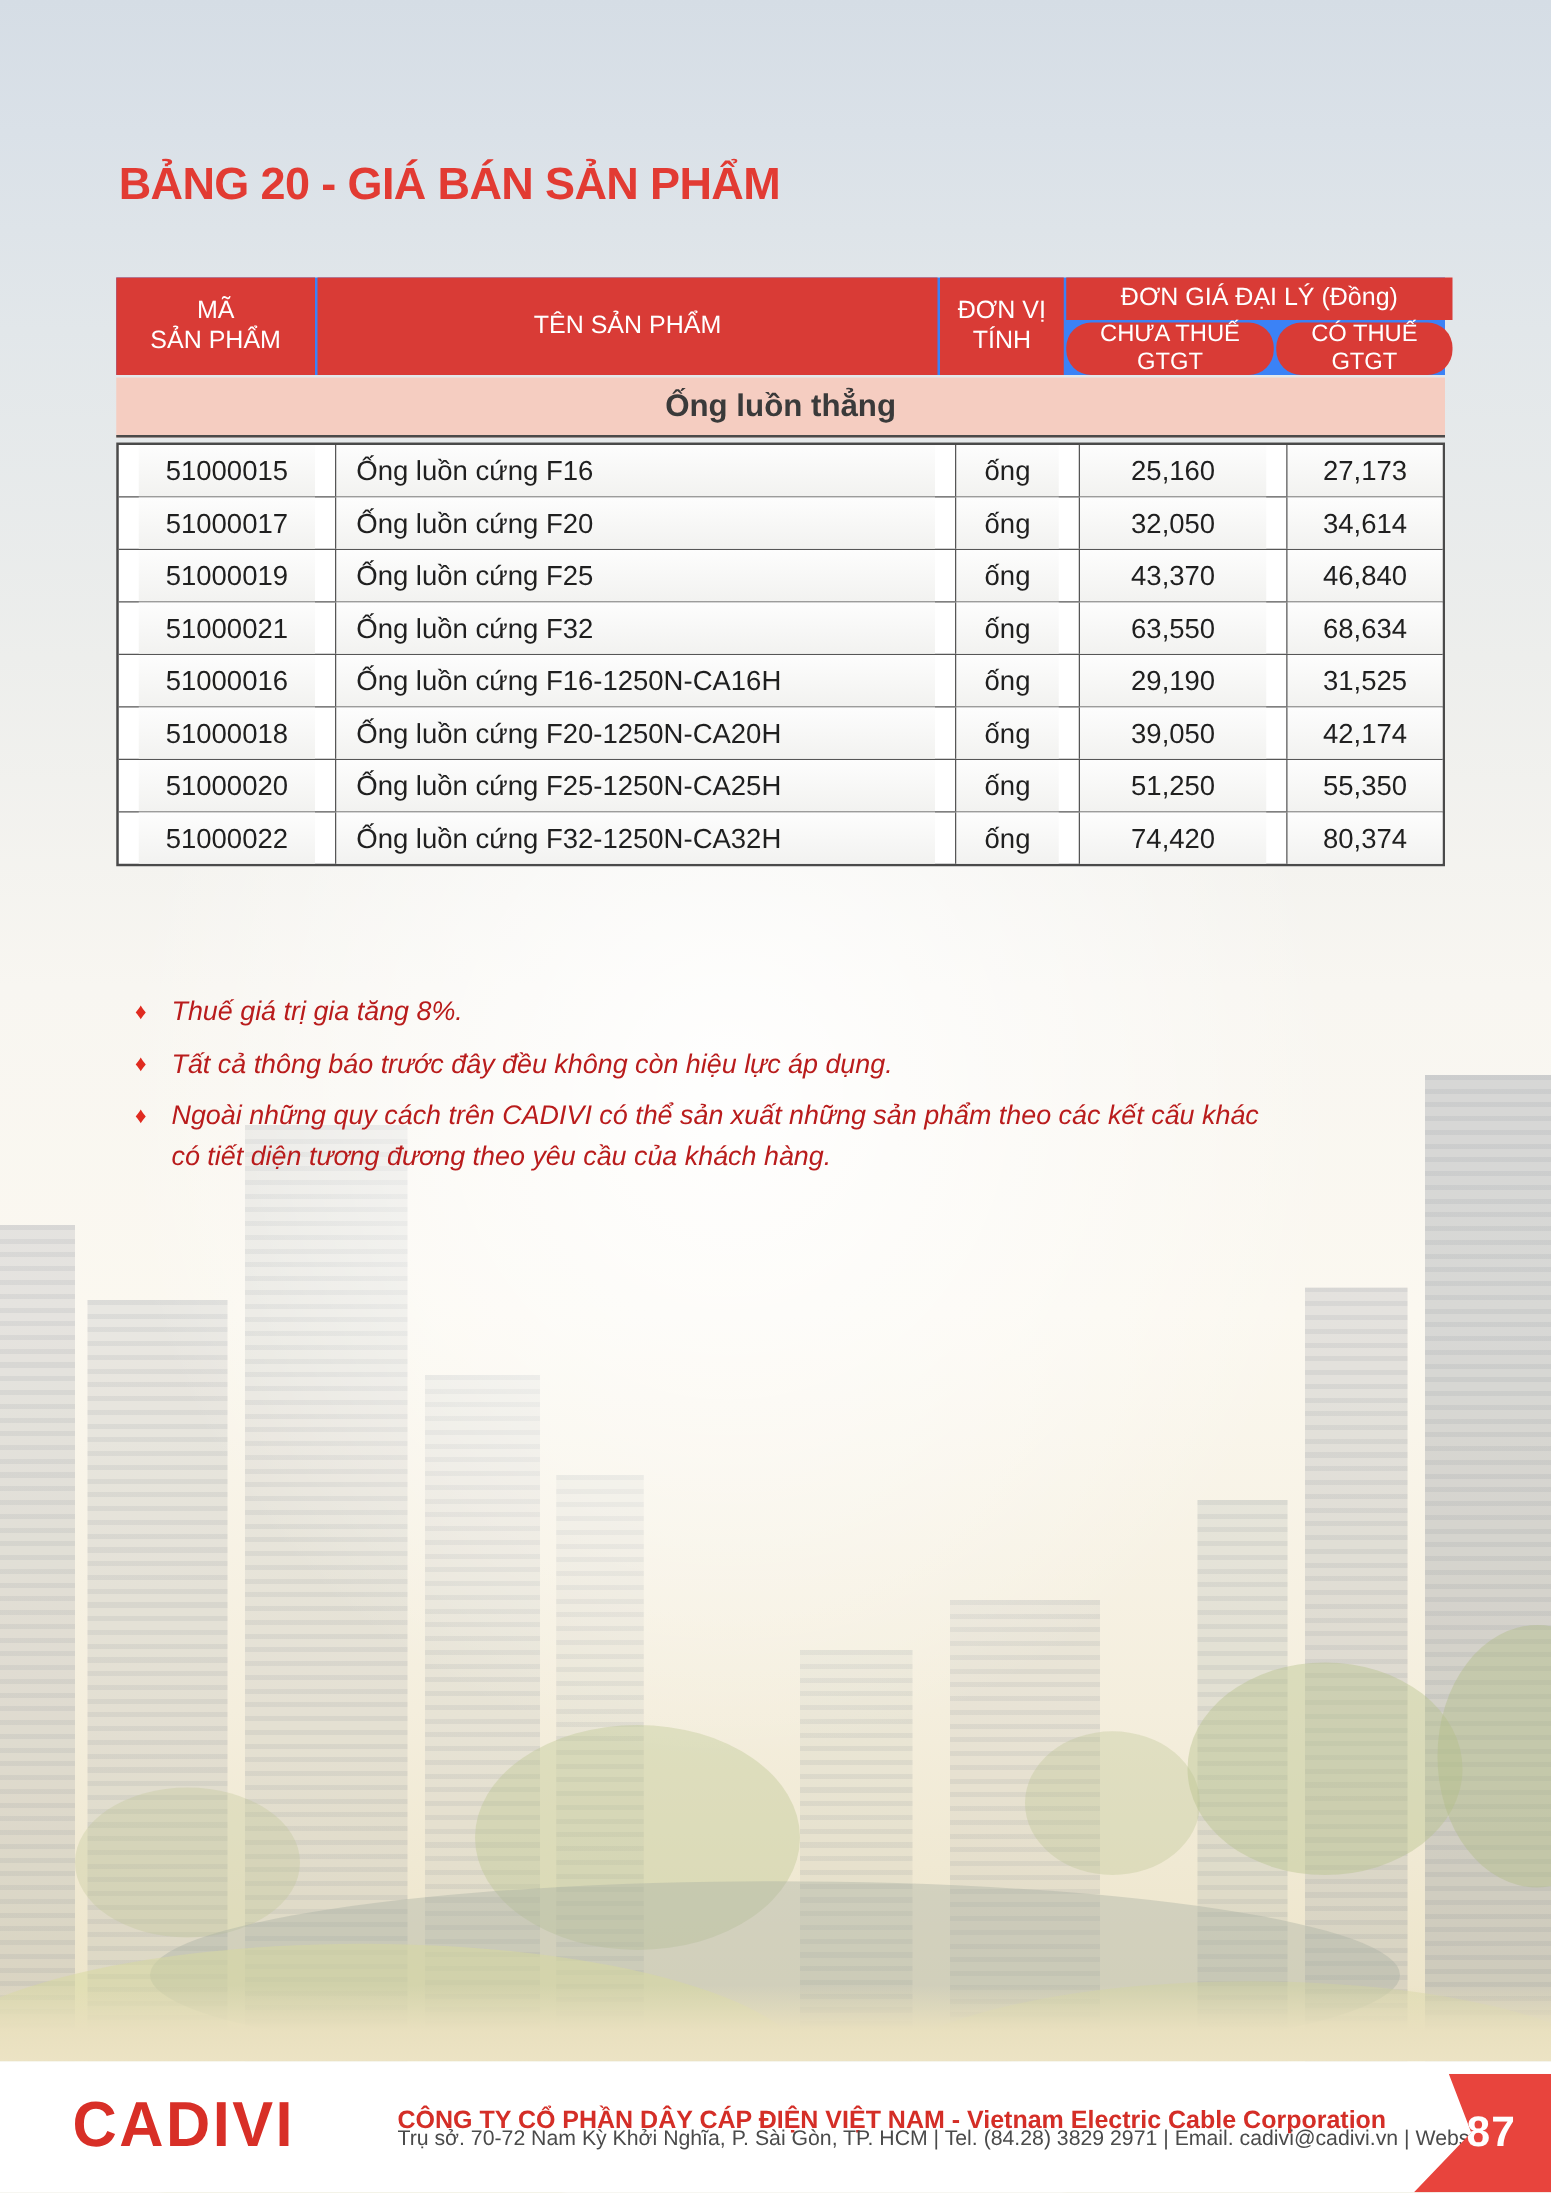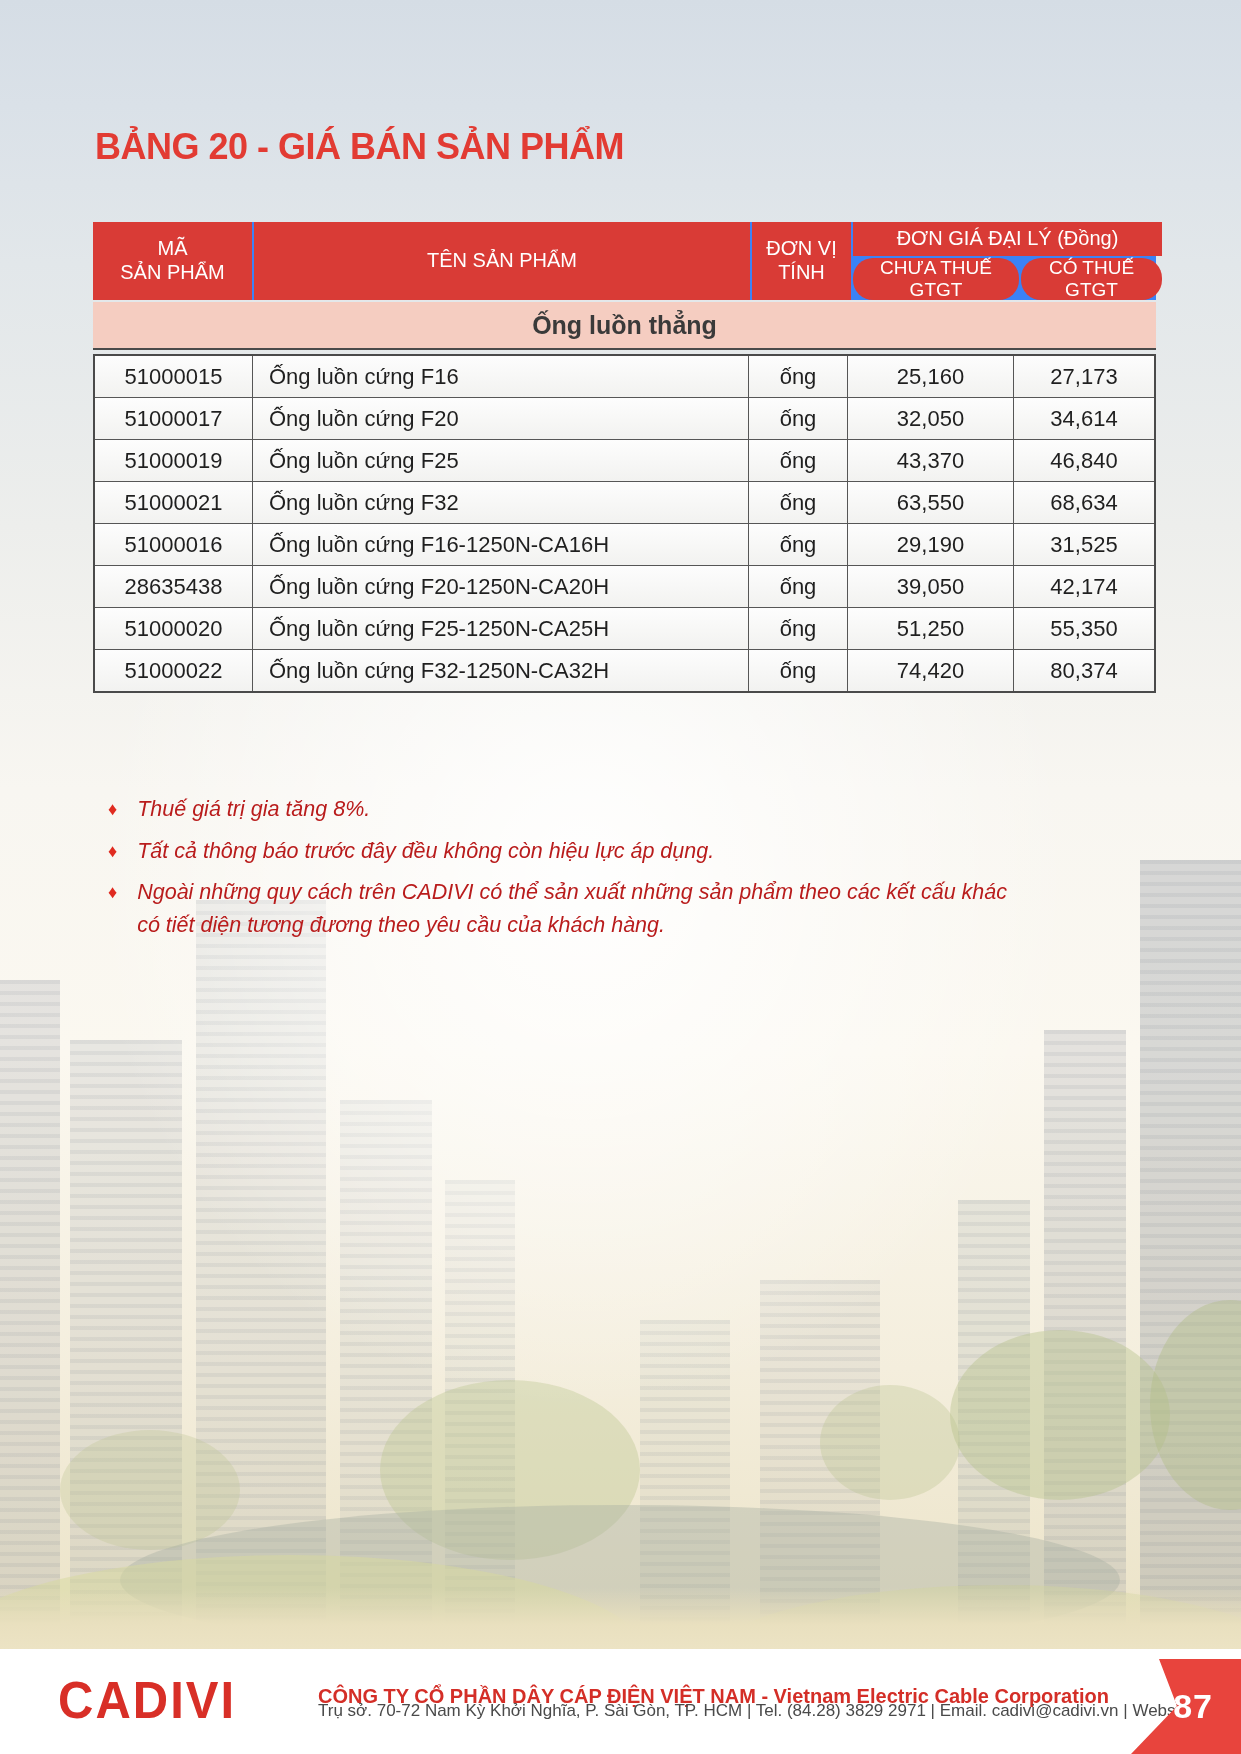--- a/index.html
+++ b/index.html
@@ -33,21 +33,21 @@
   .th-name{grid-row:1/3;grid-column:2;}
   .th-unit{grid-row:1/3;grid-column:3;}
   .th-group{grid-row:1;grid-column:4/6;}
   .th-sub{font-size:19px;border-radius:20px;}
   .section-row{margin-top:2px;height:46px;background:#f5cdc1;display:flex;align-items:center;
     justify-content:center;font-size:25px;font-weight:bold;color:#3a3a3a;border-bottom:2px solid #4a4a4a;}
   .tbody{margin-top:4px;border:2px solid #4a4a4a;background:#fff;}
   .tr{display:grid;grid-template-columns:157px 496px 99px 166px 141px;height:41px;border-top:1px solid #565656;}
   .tr:first-child{border-top:none;}
   .td{display:flex;align-items:center;justify-content:center;font-size:22px;color:#1f1f1f;
-    border-left:1px solid #565656;background:linear-gradient(180deg,#fdfdfd,#f2f2f0);}
+    border-left:1px solid #565656;background:linear-gradient(180deg,#fdfdfd,#f2f2f0);margin-left:16px;}
   .td:first-child{border-left:none;}
   .td-name{justify-content:flex-start;padding-left:16px;}
   
   .notes{position:absolute;left:108px;top:793px;width:965px;}
   .note{display:flex;gap:20px;margin-bottom:9px;}
   .note-bullet{color:#e02b20;font-size:18px;line-height:32px;flex:0 0 auto;}
   .note-text{font-size:21.5px;font-style:italic;color:#b91c1c;line-height:1.52;max-width:880px;}
   
   .footer{position:absolute;left:0;top:1649px;width:1241px;height:120px;background:#ffffff;}
   .logo{position:absolute;left:58px;top:22px;font-size:49px;font-weight:bold;color:#d82f27;
@@ -148,21 +148,21 @@
       <div class="td">68,634</div>
     </div>
     <div class="tr">
       <div class="td">51000016</div>
       <div class="td td-name">Ống luồn cứng F16-1250N-CA16H</div>
       <div class="td">ống</div>
       <div class="td">29,190</div>
       <div class="td">31,525</div>
     </div>
     <div class="tr">
-      <div class="td">28635438</div>
+      <div class="td">51000018</div>
       <div class="td td-name">Ống luồn cứng F20-1250N-CA20H</div>
       <div class="td">ống</div>
       <div class="td">39,050</div>
       <div class="td">42,174</div>
     </div>
     <div class="tr">
       <div class="td">51000020</div>
       <div class="td td-name">Ống luồn cứng F25-1250N-CA25H</div>
       <div class="td">ống</div>
       <div class="td">51,250</div>

